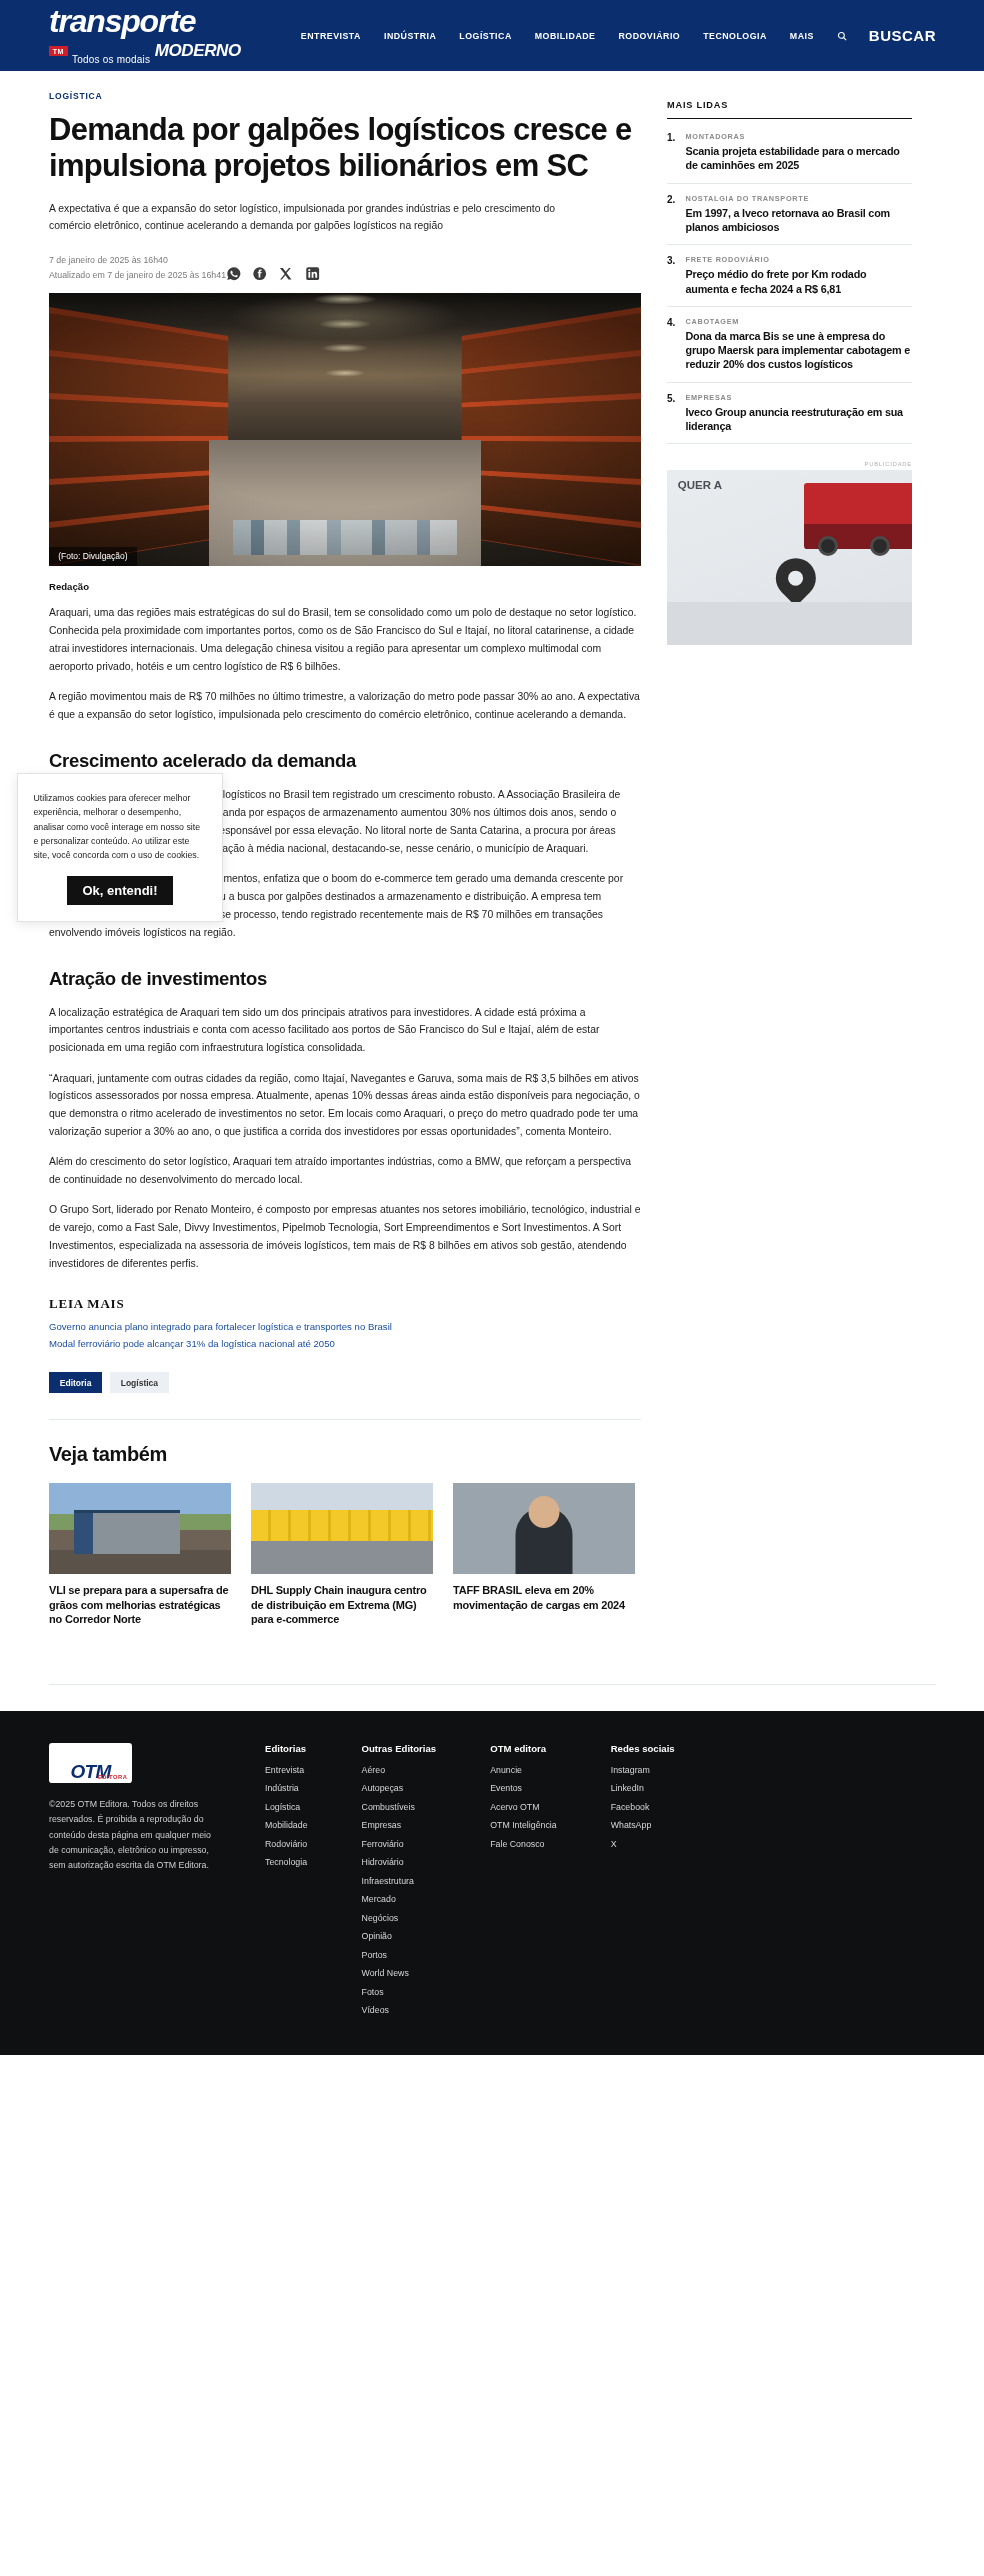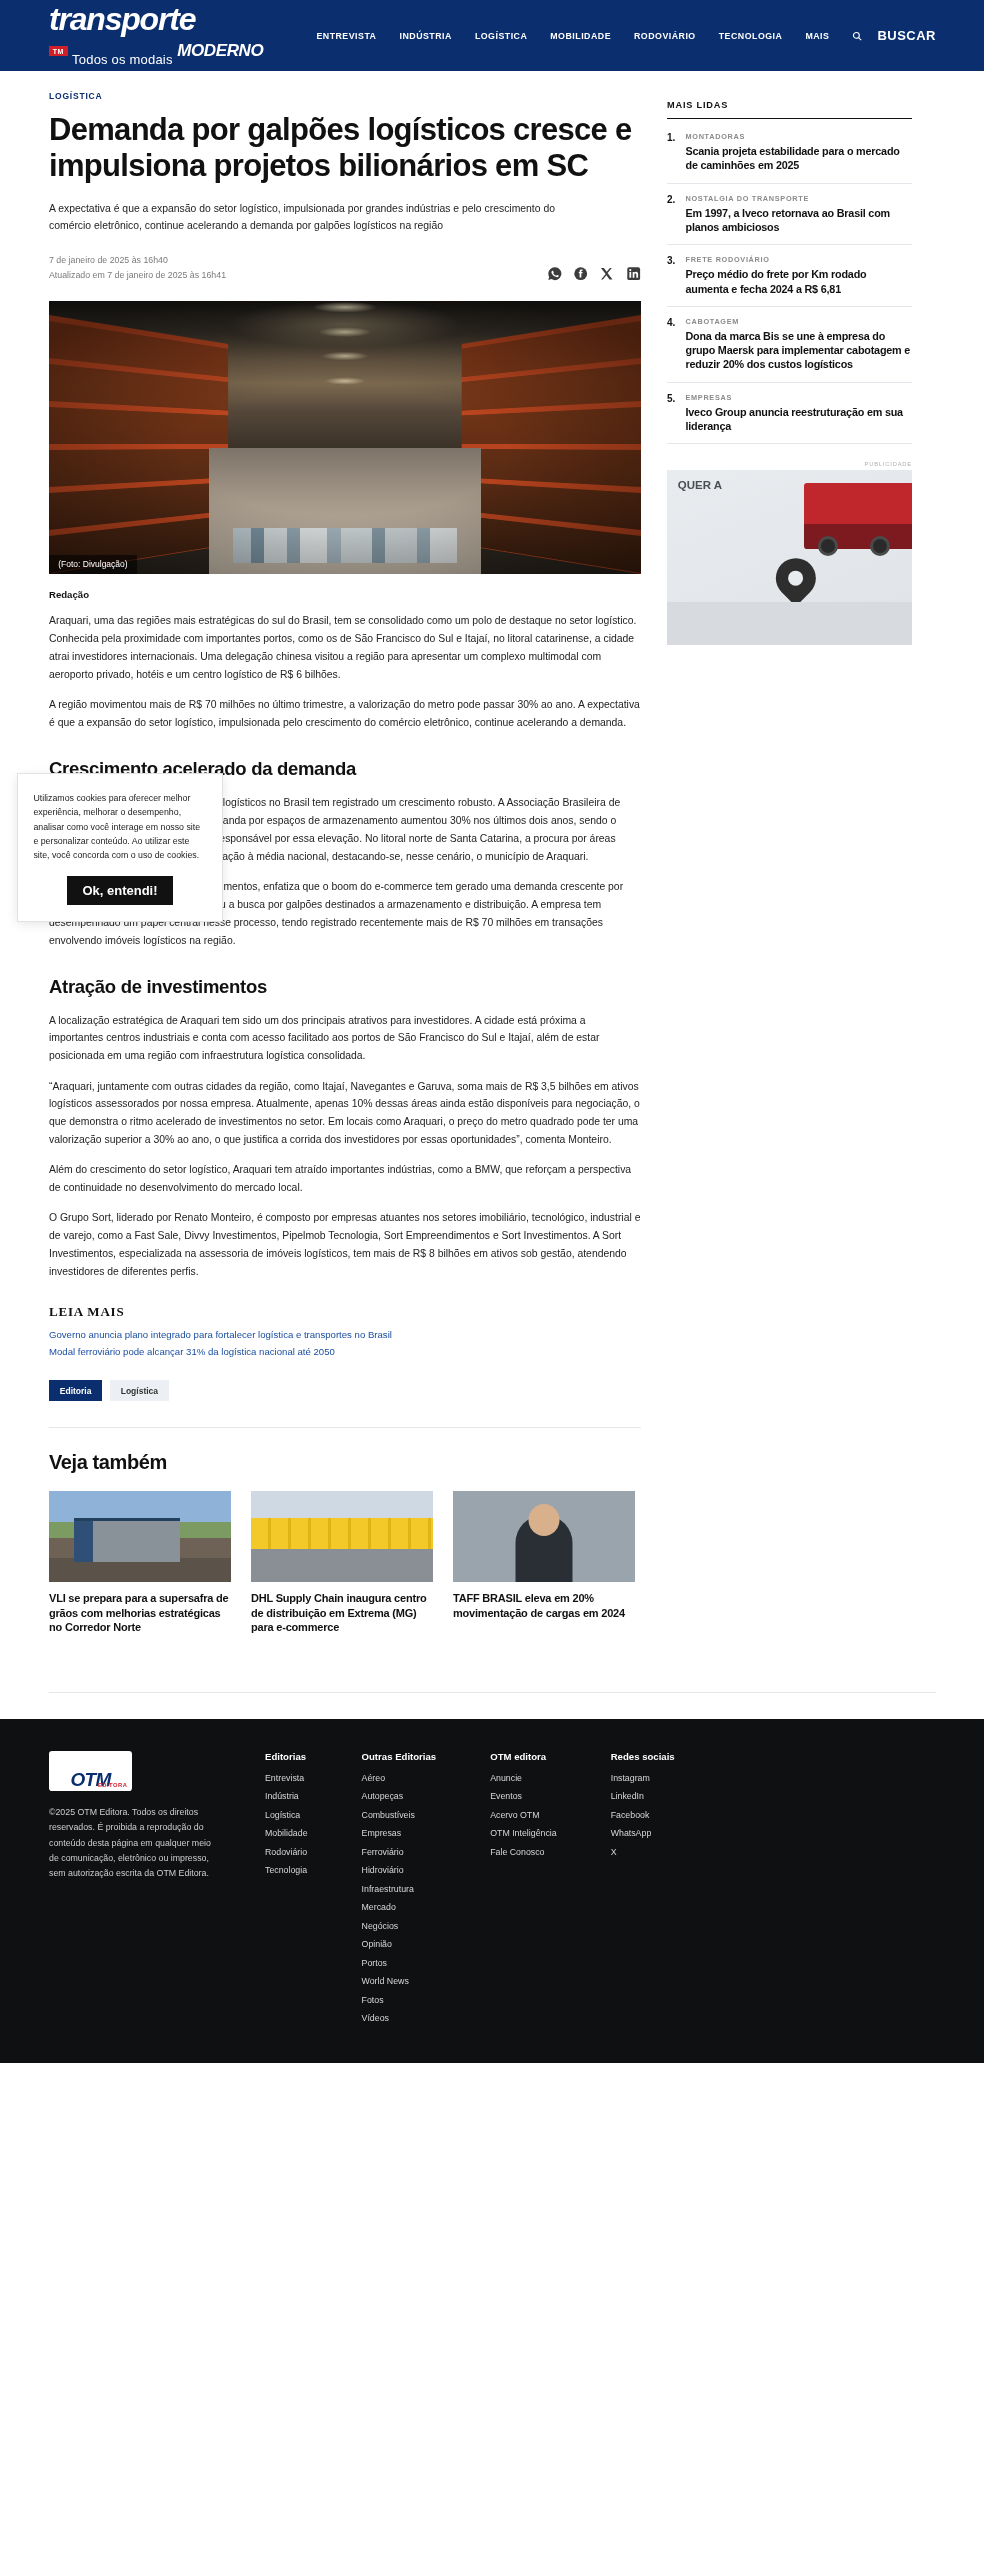--- a/index.html
+++ b/index.html
@@ -35,33 +35,33 @@
   }
   .logo-sub {
     display:flex; align-items:center; gap:4.6px;
     margin-top: 1.5px;
   }
   .logo-sub .badge {
     background:#d11f2a; color:#fff; font-size:7px; font-weight:700;
     padding:1.5px 3.8px; letter-spacing:0.4px;
   }
   .logo-sub .tag {
-    color:#ffffff; font-size:13px; letter-spacing:0.2px; font-weight:400;margin-top:16px;
+    color:#ffffff; font-size:10px; letter-spacing:0.2px; font-weight:400;margin-top:16px;
   }
   .logo-sub .mod { color:#ffffff; font-size:17px; font-weight:700; font-style:italic; letter-spacing:-0.4px;}
   .topnav {
     margin-left:auto;
     display:flex; align-items:center; gap:23px;
   }
   .topnav a {
     color:#ffffff; text-decoration:none; font-size:8.8px; font-weight:700;
     letter-spacing:0.5px;
   }
   .search-btn {
-    display:flex; align-items:center; gap:15px; color:#fff; font-size:13px;
+    display:flex; align-items:center; gap:22px; color:#fff; font-size:15px;
     font-weight:700; letter-spacing:0.5px; cursor:pointer;
   }
   .search-btn svg { display:block; }
 
   
   .content {
     display:flex;
     gap: 26px;
     padding: 20px 49px 0 49px;
     align-items: flex-start;
@@ -84,22 +84,22 @@
   }
   .lead {
     font-size: 10.4px;
     line-height: 1.62;
     color:#222;
     margin: 0 0 18.5px 0;
     max-width: 538px;
   }
   .dates { font-size: 8.8px; color:#7a7a7a; line-height:1.7; }
   .meta-row {
-    display:flex; align-items:flex-end; justify-content:space-between;
-    padding-bottom: 18px;
+    display:flex; align-items:flex-end; 
+    padding-bottom: 10px;
   }
   .share { display:flex; gap:10.8px; align-items:center; padding-bottom:1.5px; }
   .share .si { width:15.4px; height:15.4px; display:block; }
 
   .hero { width: 100%; position: relative; margin-bottom: 15.4px; }
   .hero-img {
     width:100%; height: 273px; position:relative; overflow:hidden;
     background:#2b2118;
   }
   

